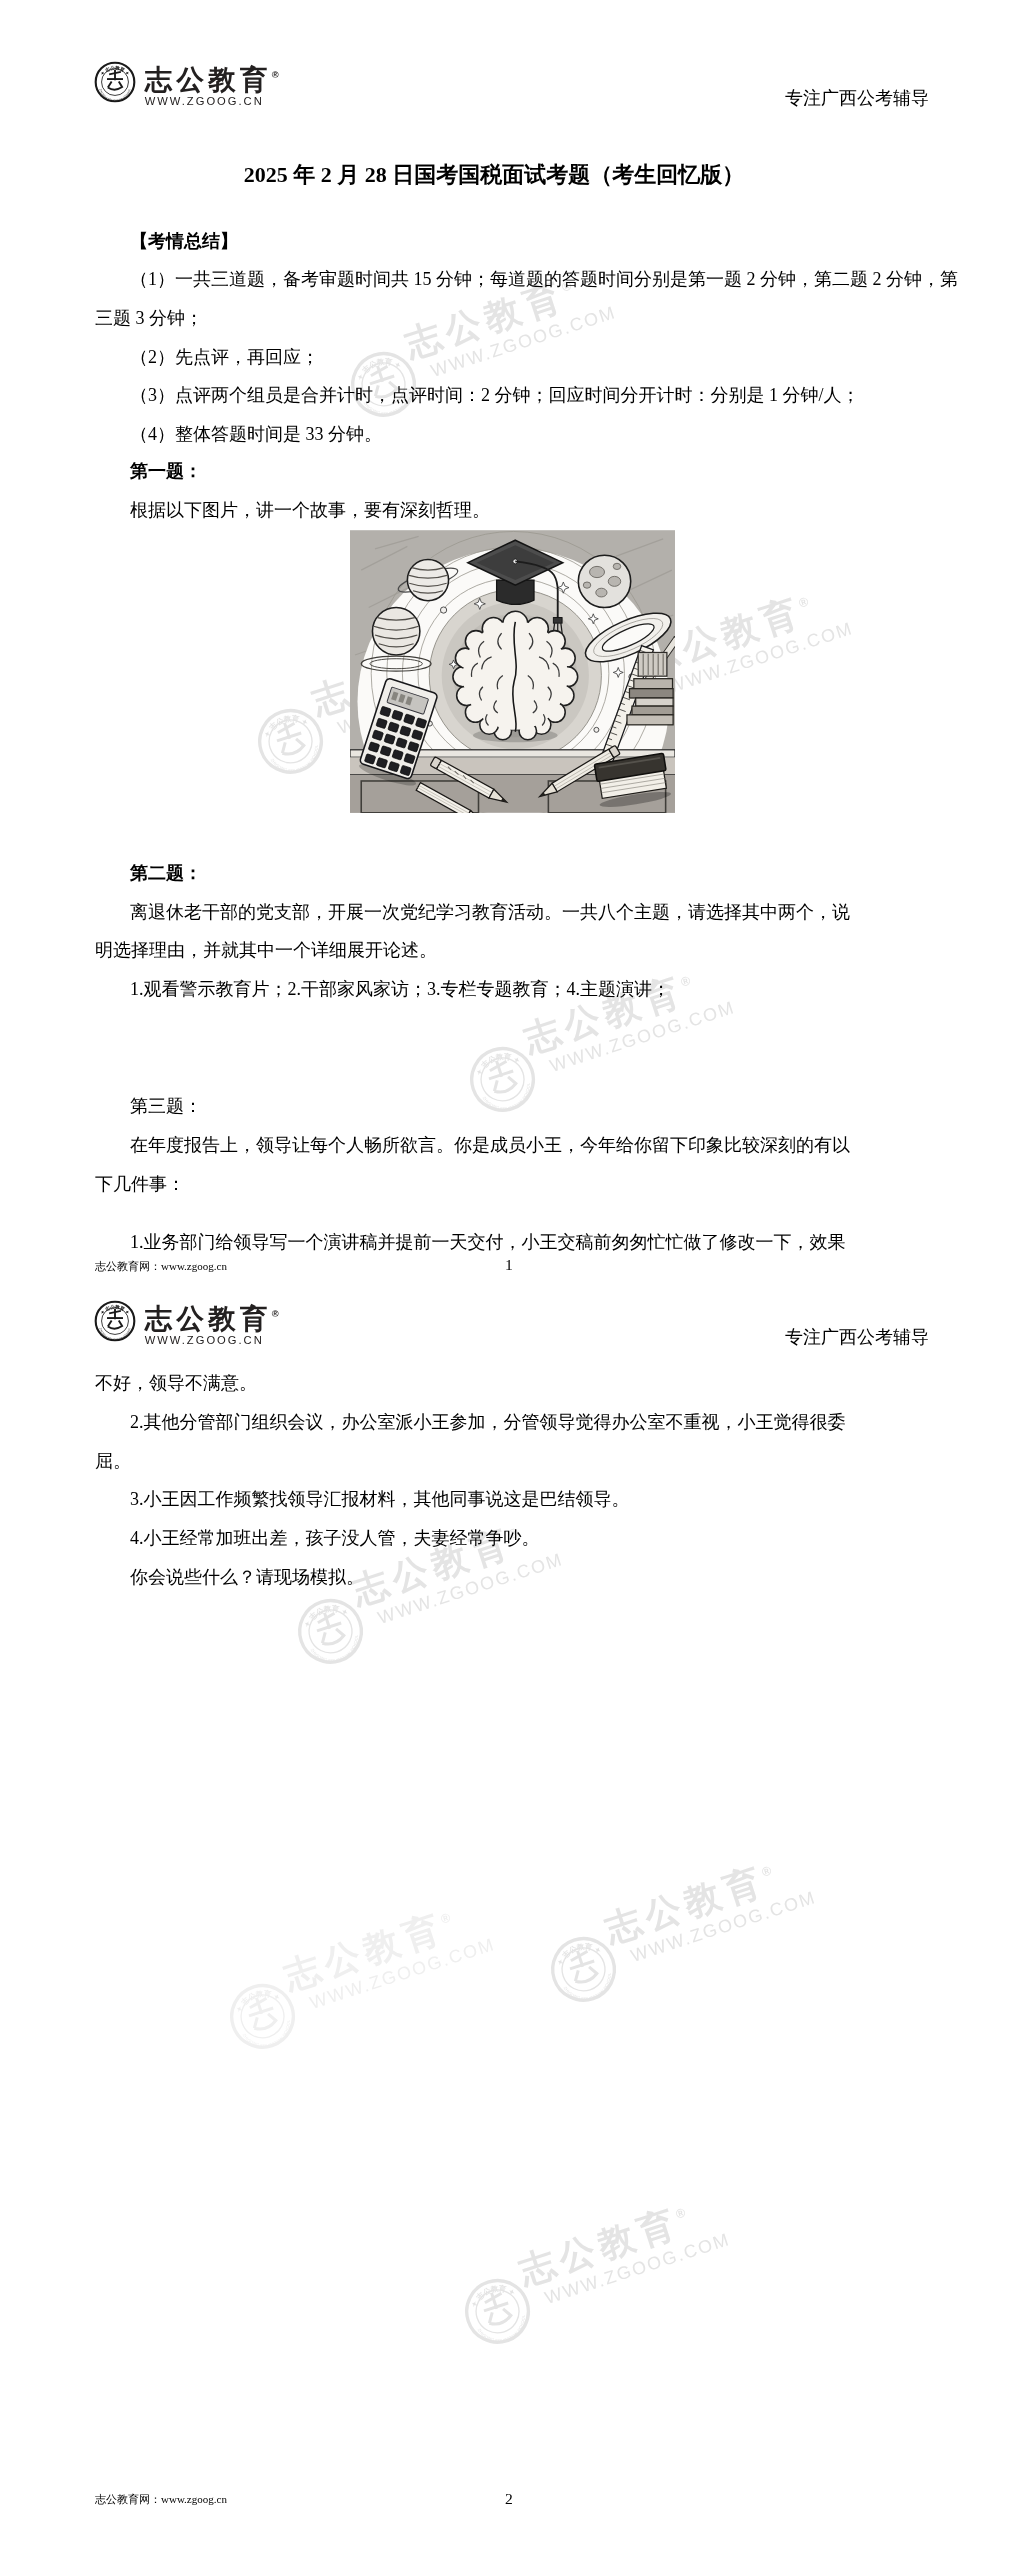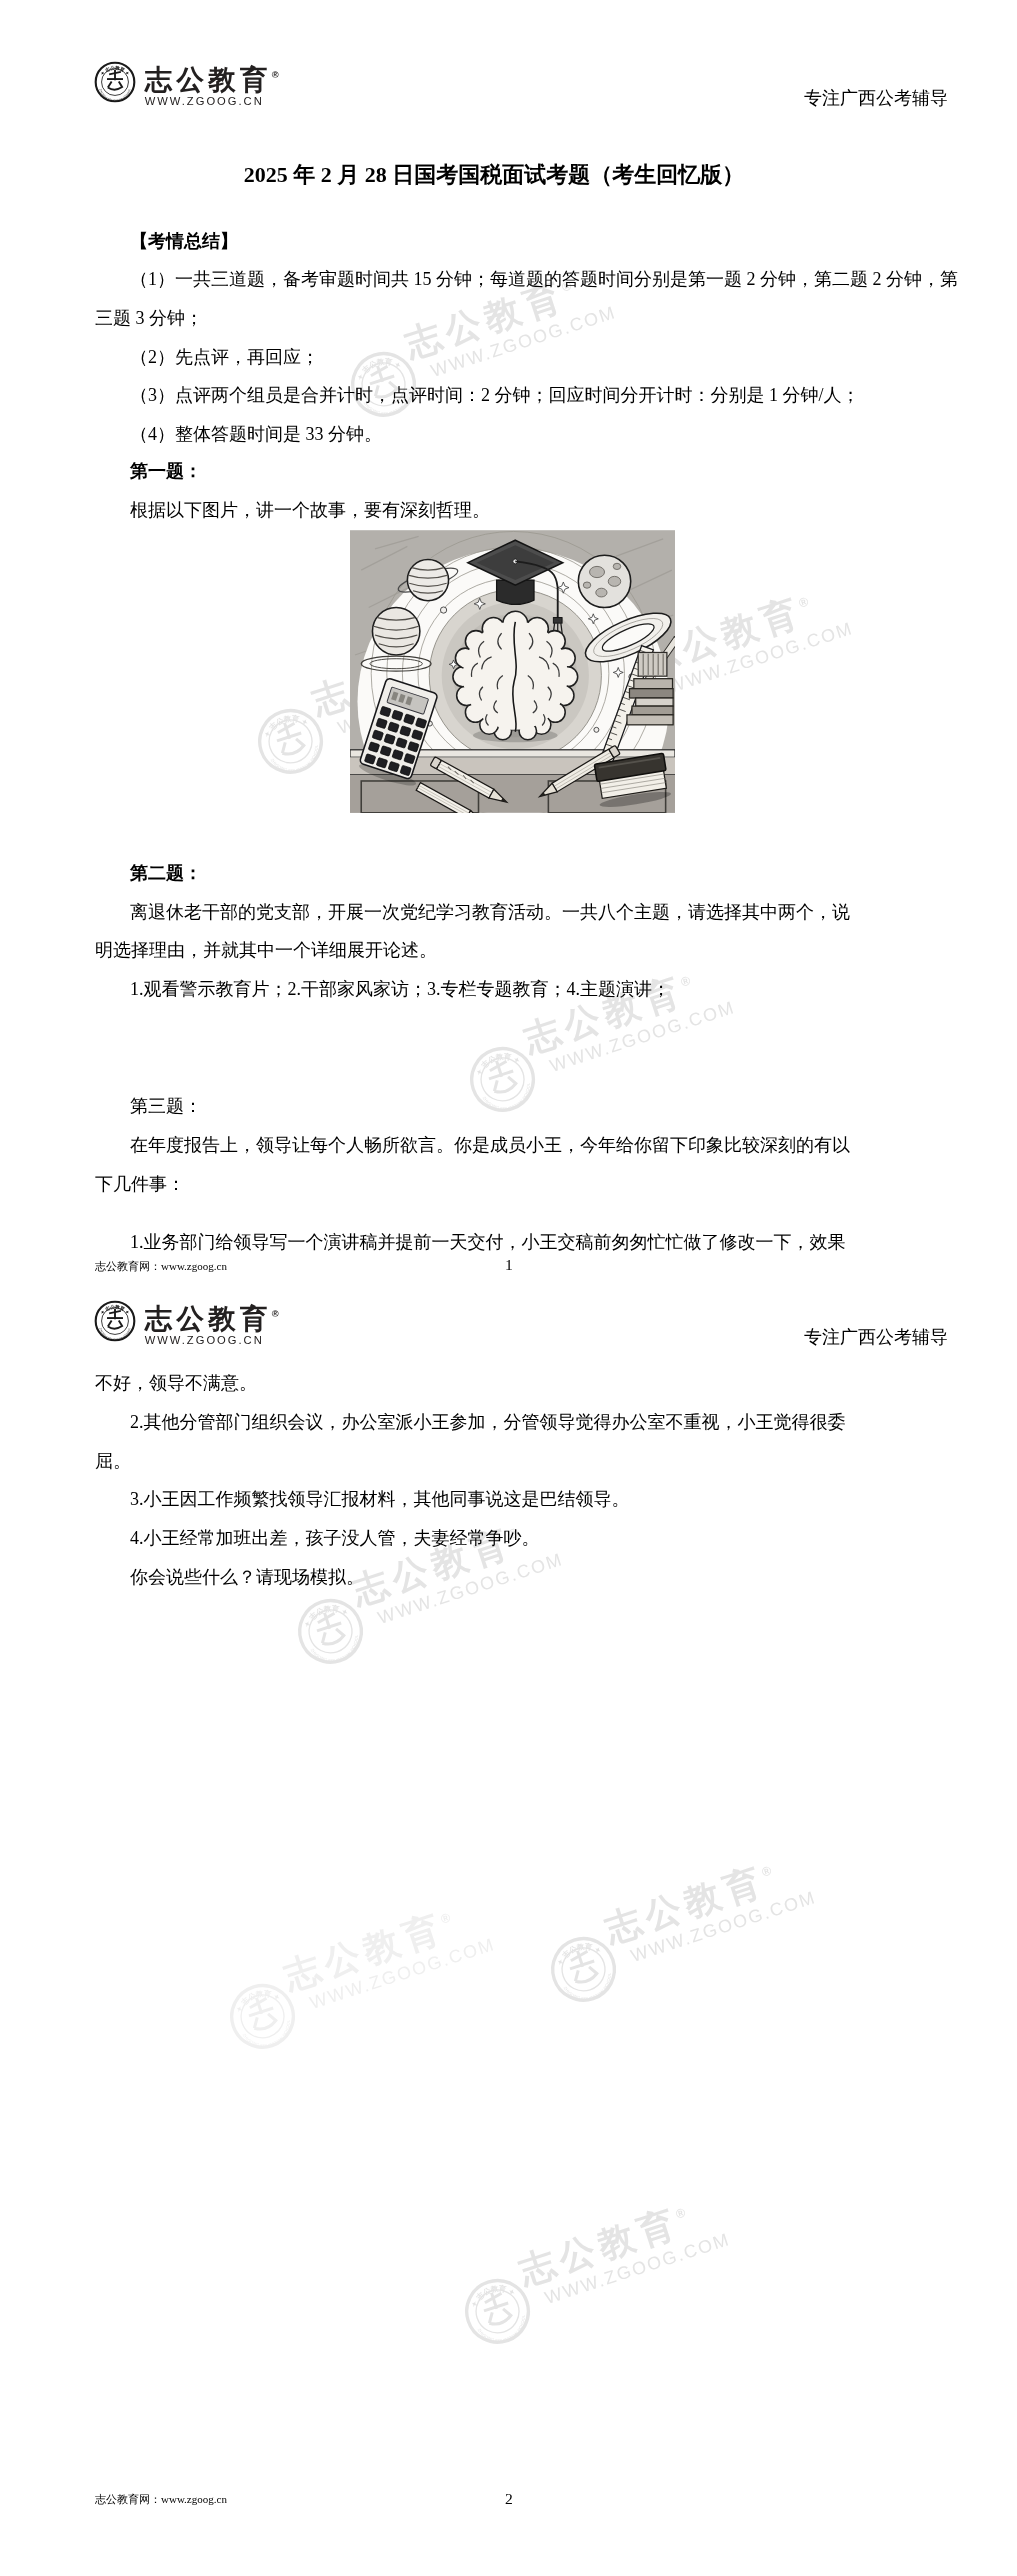--- a/index.html
+++ b/index.html
@@ -8,21 +8,21 @@
         font-family:"Liberation Serif","DejaVu Serif",serif;color:#000;}
   
   .logo{position:absolute;left:94px;display:flex;align-items:flex-start;z-index:3;}
   .logo svg.seal{width:42px;height:42px;color:#1a1a1a;}
   .logo-text{margin-left:8.7px;}
   .logo-brand{font-family:"Liberation Sans","DejaVu Sans",sans-serif;font-weight:900;
               font-size:27.4px;line-height:27.4px;letter-spacing:4.4px;color:#232020;white-space:nowrap;}
   .logo-brand sup{font-size:9.4px;vertical-align:11.2px;letter-spacing:0;}
   .logo-url{font-family:"Liberation Sans","DejaVu Sans",sans-serif;font-size:11.2px;
             letter-spacing:2px;color:#232020;margin-top:1.9px;}
-  .tagline{position:absolute;right:70px;font-size:18px;z-index:3;white-space:nowrap;}
+  .tagline{position:absolute;right:89px;font-size:18px;z-index:3;white-space:nowrap;}
   
   .doc-title{position:absolute;top:160px;left:0;width:988px;text-align:center;
              font-size:22px;font-weight:bold;z-index:3;}
   .line{position:absolute;left:95px;font-size:18px;line-height:22.5px;white-space:nowrap;z-index:3;}
   .ind{left:130px;}
   .bold{font-weight:bold;}
   .footer-label{position:absolute;left:95px;font-size:11px;font-weight:normal;z-index:3;white-space:nowrap;}
   .pagenum{position:absolute;left:0;width:1018px;text-align:center;font-size:15.6px;z-index:3;}
   
   .wm{position:absolute;display:flex;align-items:flex-start;color:#e4e4e4;

